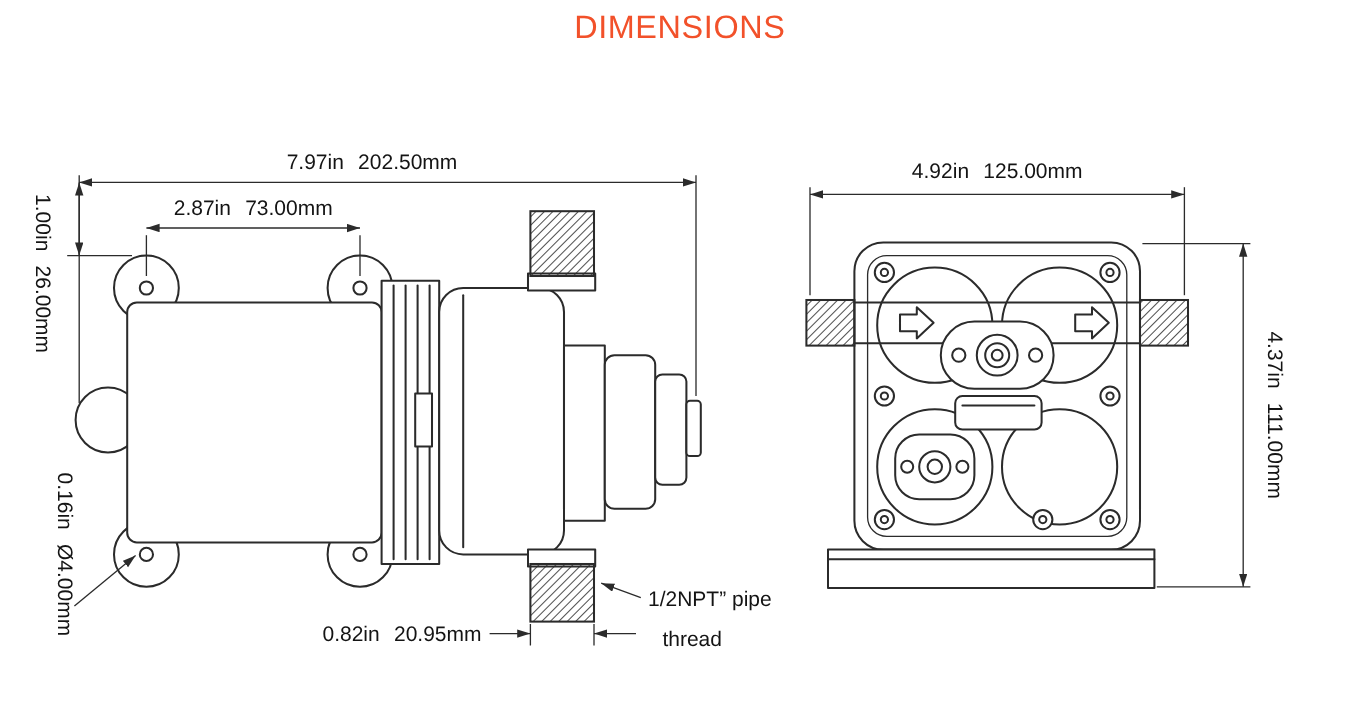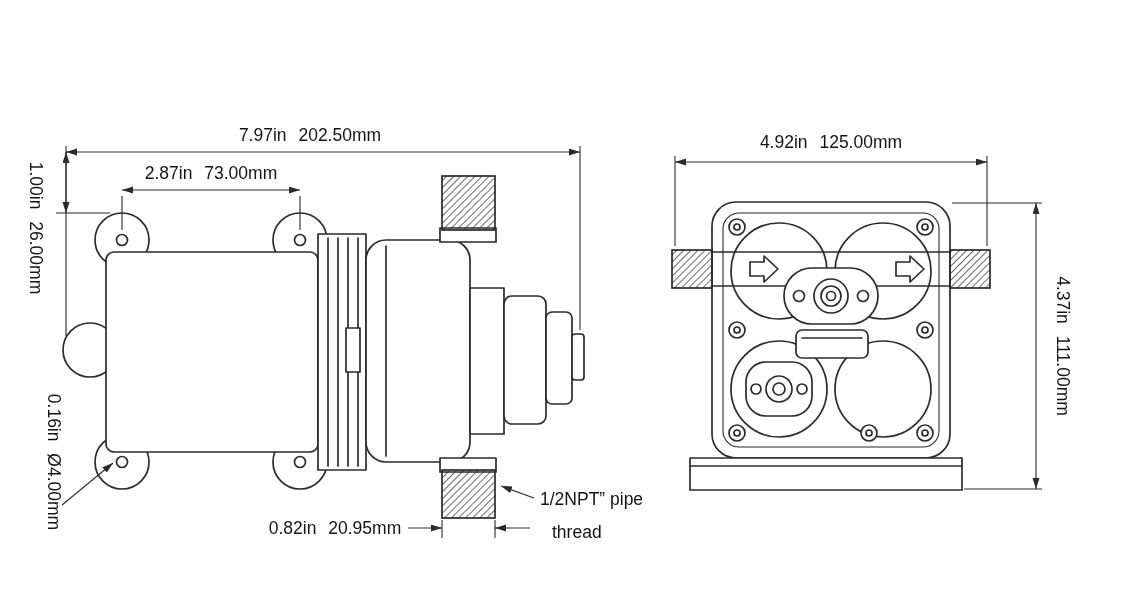--- a/index.html
+++ b/index.html
@@ -12,20 +12,21 @@
   .n{fill:none;stroke:#2b2b2b;stroke-width:1.7;stroke-linejoin:round;stroke-linecap:round;}
   .h{fill:url(#hatch);stroke:#2b2b2b;stroke-width:1.7;}
   .d{fill:none;stroke:#2b2b2b;stroke-width:1.1;}
   .t{font-family:"Liberation Sans",sans-serif;font-size:17.5px;fill:#141414;}
   .ws{word-spacing:7px;}
 </style>
 </head>
 <body>
 
 <div class="canvas">
+  <div class="title">DIMENSIONS</div>
 
   <svg width="1133" height="601" viewBox="0 0 1133 601">
     <defs>
       <marker id="arr" orient="auto-start-reverse" markerUnits="userSpaceOnUse" markerWidth="12" markerHeight="9" refX="11" refY="3.5">
         <path d="M0,0 L11,3.5 L0,7 Z" fill="#2b2b2b"></path>
       </marker>
       <pattern id="hatch" patternUnits="userSpaceOnUse" width="5" height="5" patternTransform="rotate(45)">
         <line x1="0" y1="0" x2="0" y2="5" stroke="#2b2b2b" stroke-width="1.4"></line>
       </pattern>
     </defs>

